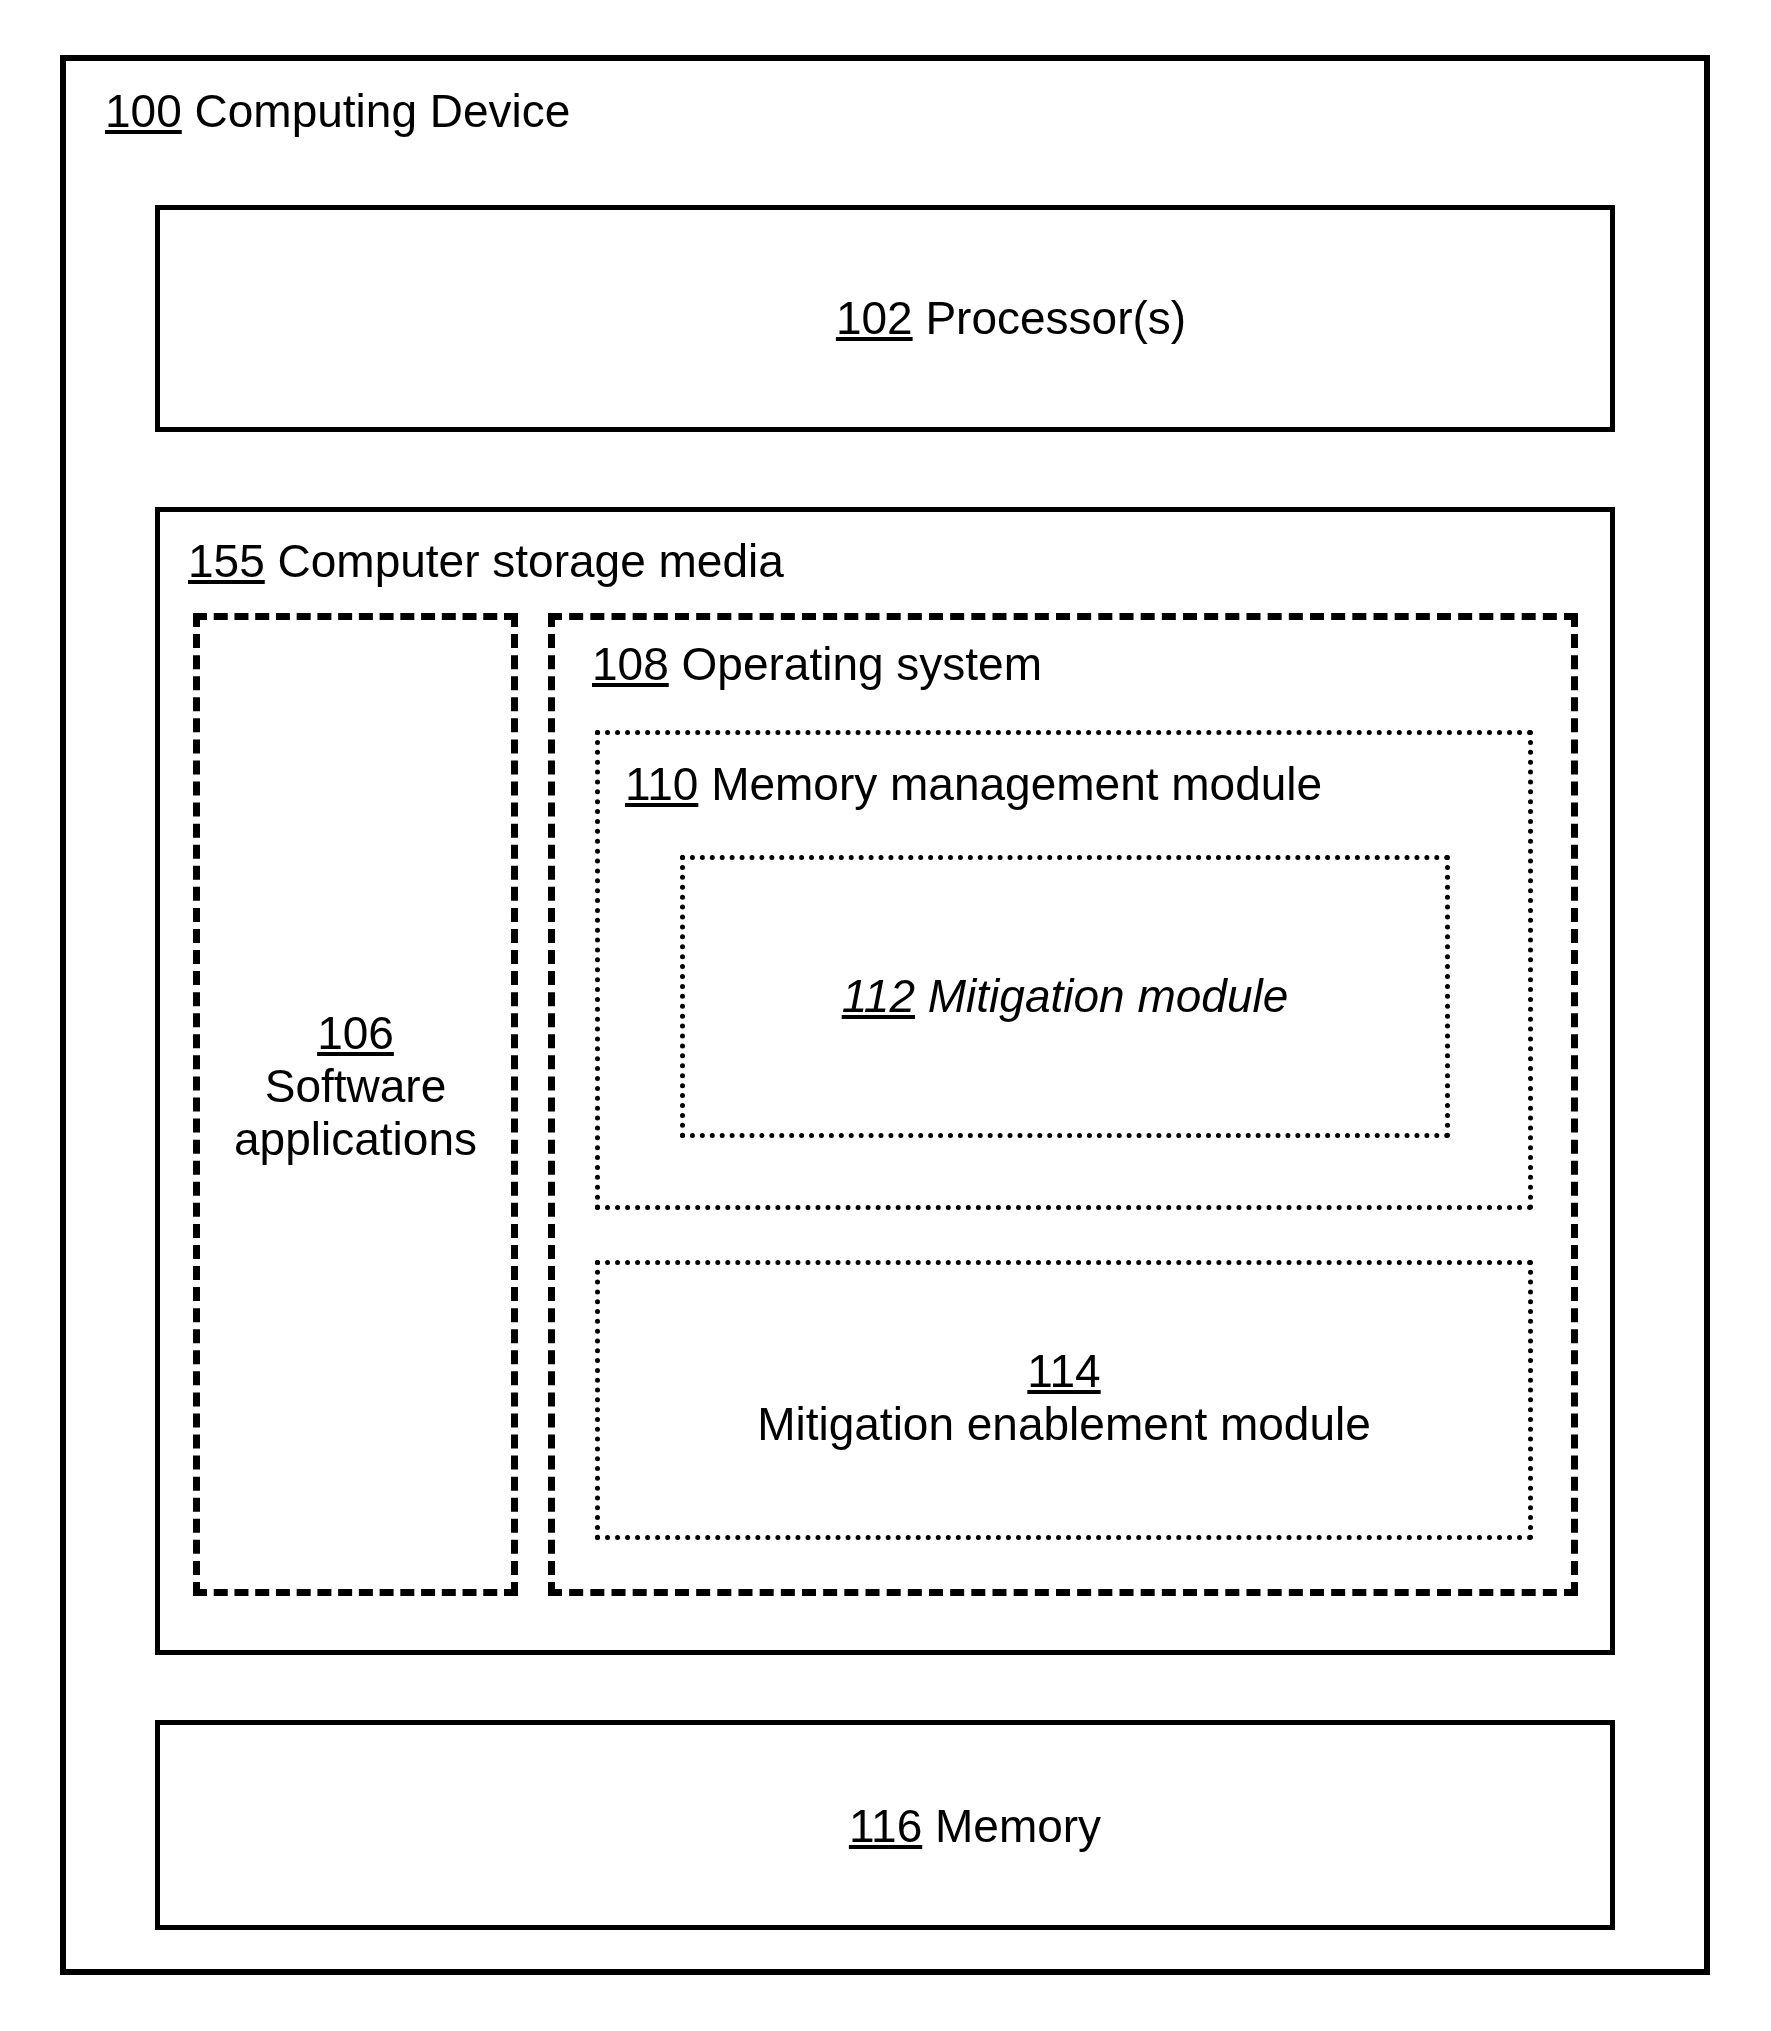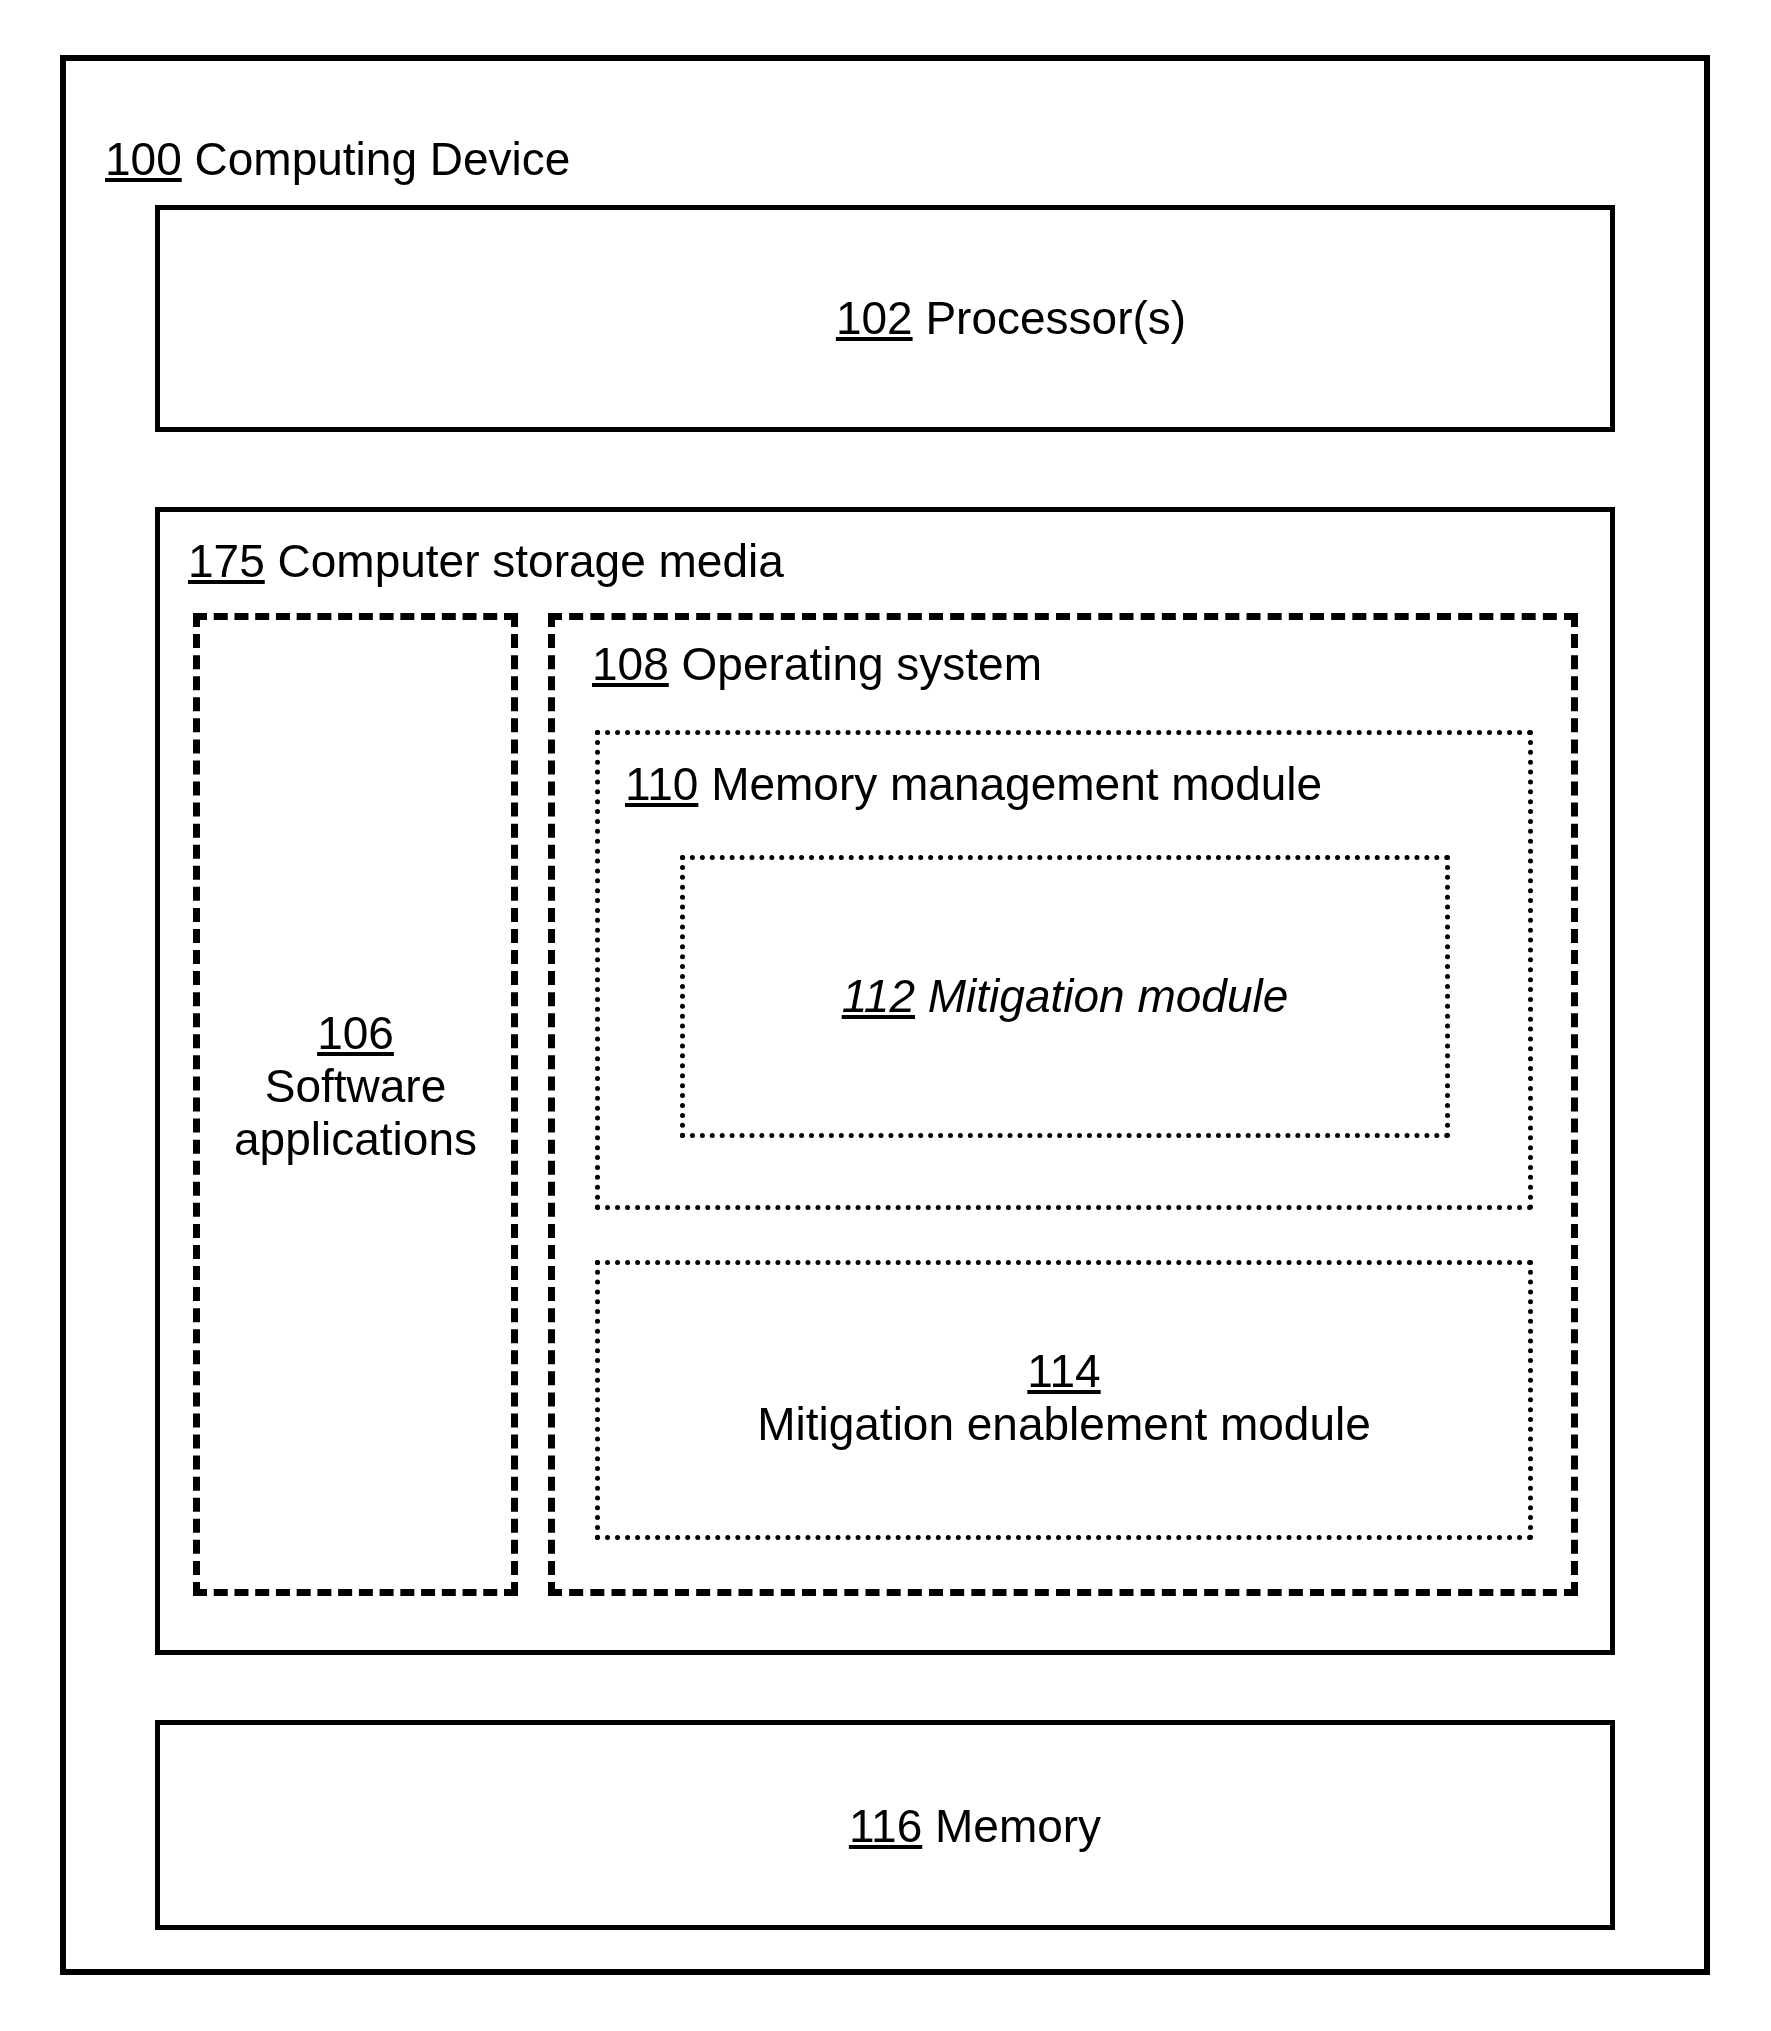--- a/index.html
+++ b/index.html
@@ -41,34 +41,34 @@
     text-align: center;
     white-space: nowrap;
   }
 </style>
 </head>
 <body>
 
 <div class="canvas">
 
   <div class="box solid-thick" style="left:60px; top:55px; width:1650px; height:1920px;"></div>
-  <div class="lbl" style="left:105px; top:85px; text-align:left;margin-top:48px;">
+  <div class="lbl" style="left:105px; top:85px; text-align:left;">
     <span class="ref">100</span>
     <span>Computing Device</span>
   </div>
 
   <div class="box solid-thin" style="left:155px; top:205px; width:1460px; height:227px;"></div>
   <div class="lbl" style="left:155px; top:292px; width:1712px;">
     <span class="ref">102</span>
     <span>Processor(s)</span>
   </div>
 
   <div class="box solid-thin" style="left:155px; top:507px; width:1460px; height:1148px;"></div>
   <div class="lbl" style="left:188px; top:535px; text-align:left;">
-    <span class="ref">175</span>
+    <span class="ref">155</span>
     <span>Computer storage media</span>
   </div>
 
   <div class="box dashed-thick" style="left:193px; top:613px; width:325px; height:983px;"></div>
   <div class="lbl" style="left:193px; top:1007px; width:325px; white-space:normal;">
     <span class="ref">106</span><br>
     <span>Software</span><br>
     <span>applications</span>
   </div>
 

